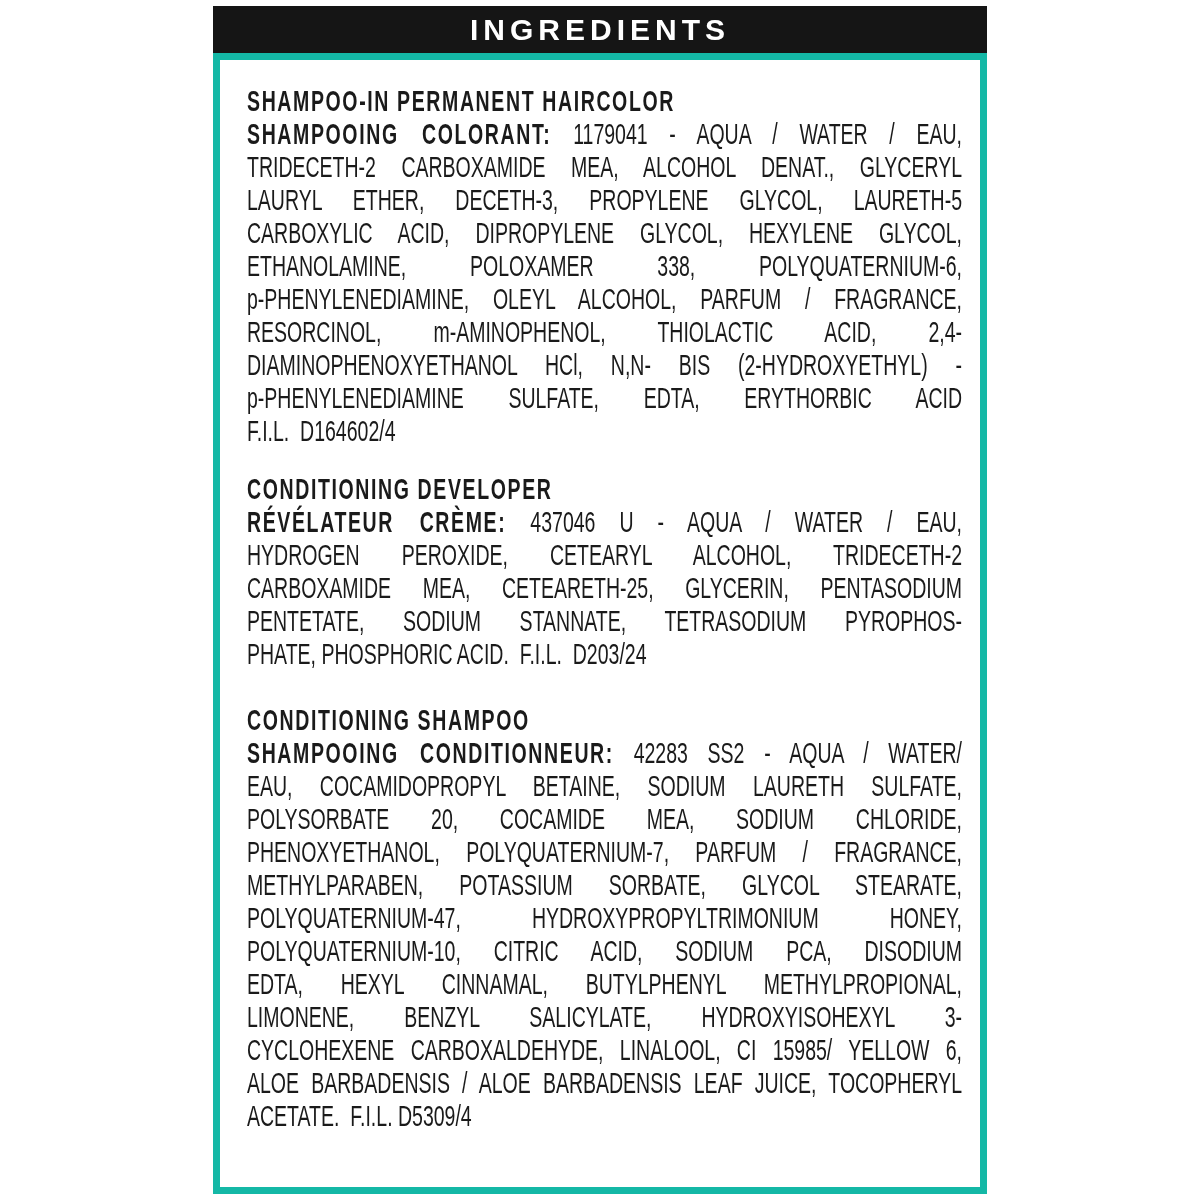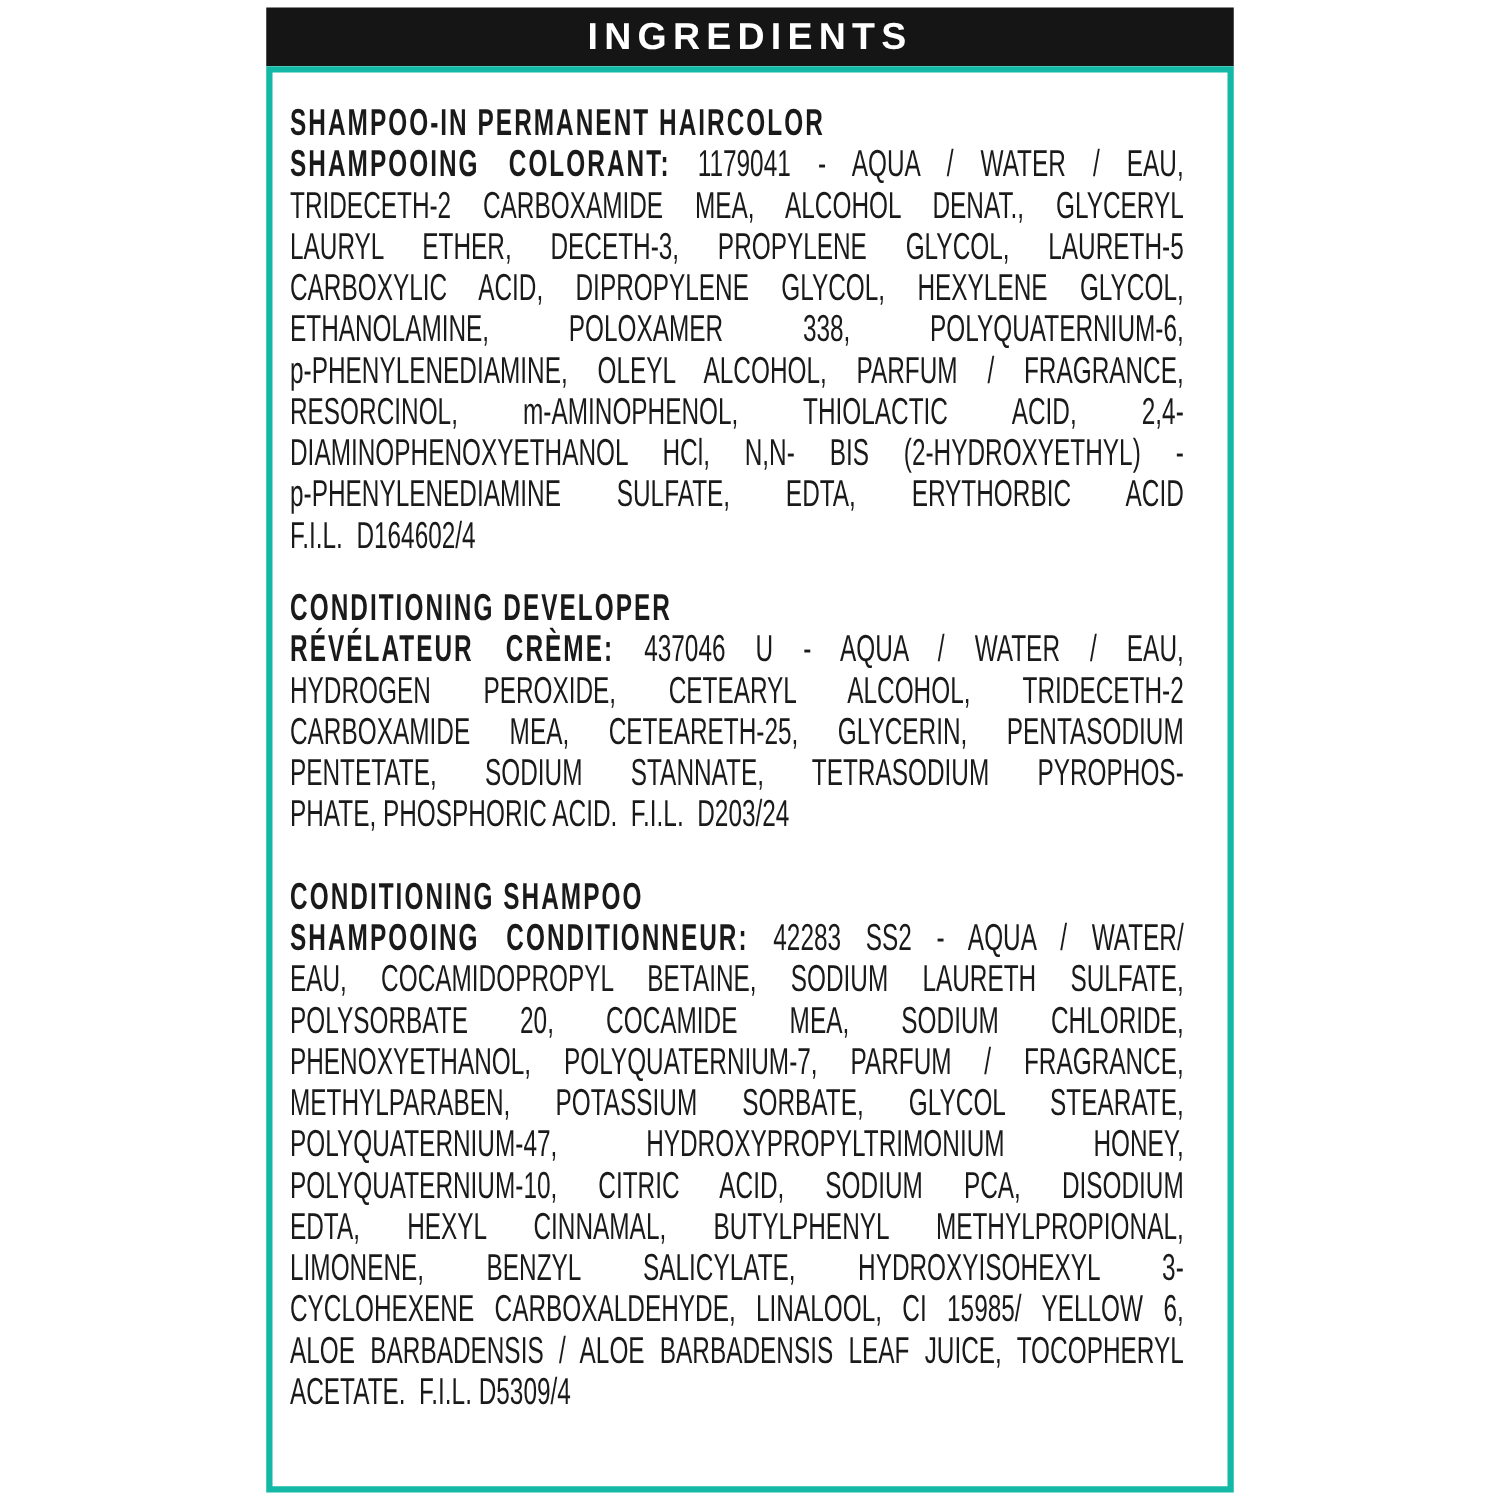--- a/index.html
+++ b/index.html
@@ -35,23 +35,23 @@
     font-weight: 700;
     font-size: 30px;
     letter-spacing: 5px;
     line-height: 1;
     padding-top: 1px;
   }
   .content-box {
     box-sizing: border-box;
     width: 774px;
     height: 1141px;
-    border: 5px solid #14b8a6;
+    border: 7px solid #14b8a6;
     background: #ffffff;
-    padding: 24px 0 0 14px;
+    padding: 24px 0 0 27px;
     overflow: hidden;
   }
   .text-col {
     width: 1100px;
     transform: scaleX(0.65);
     transform-origin: 0 0;
     color: #1a1a1a;
     font-size: 30px;
     line-height: 33px;
   }

